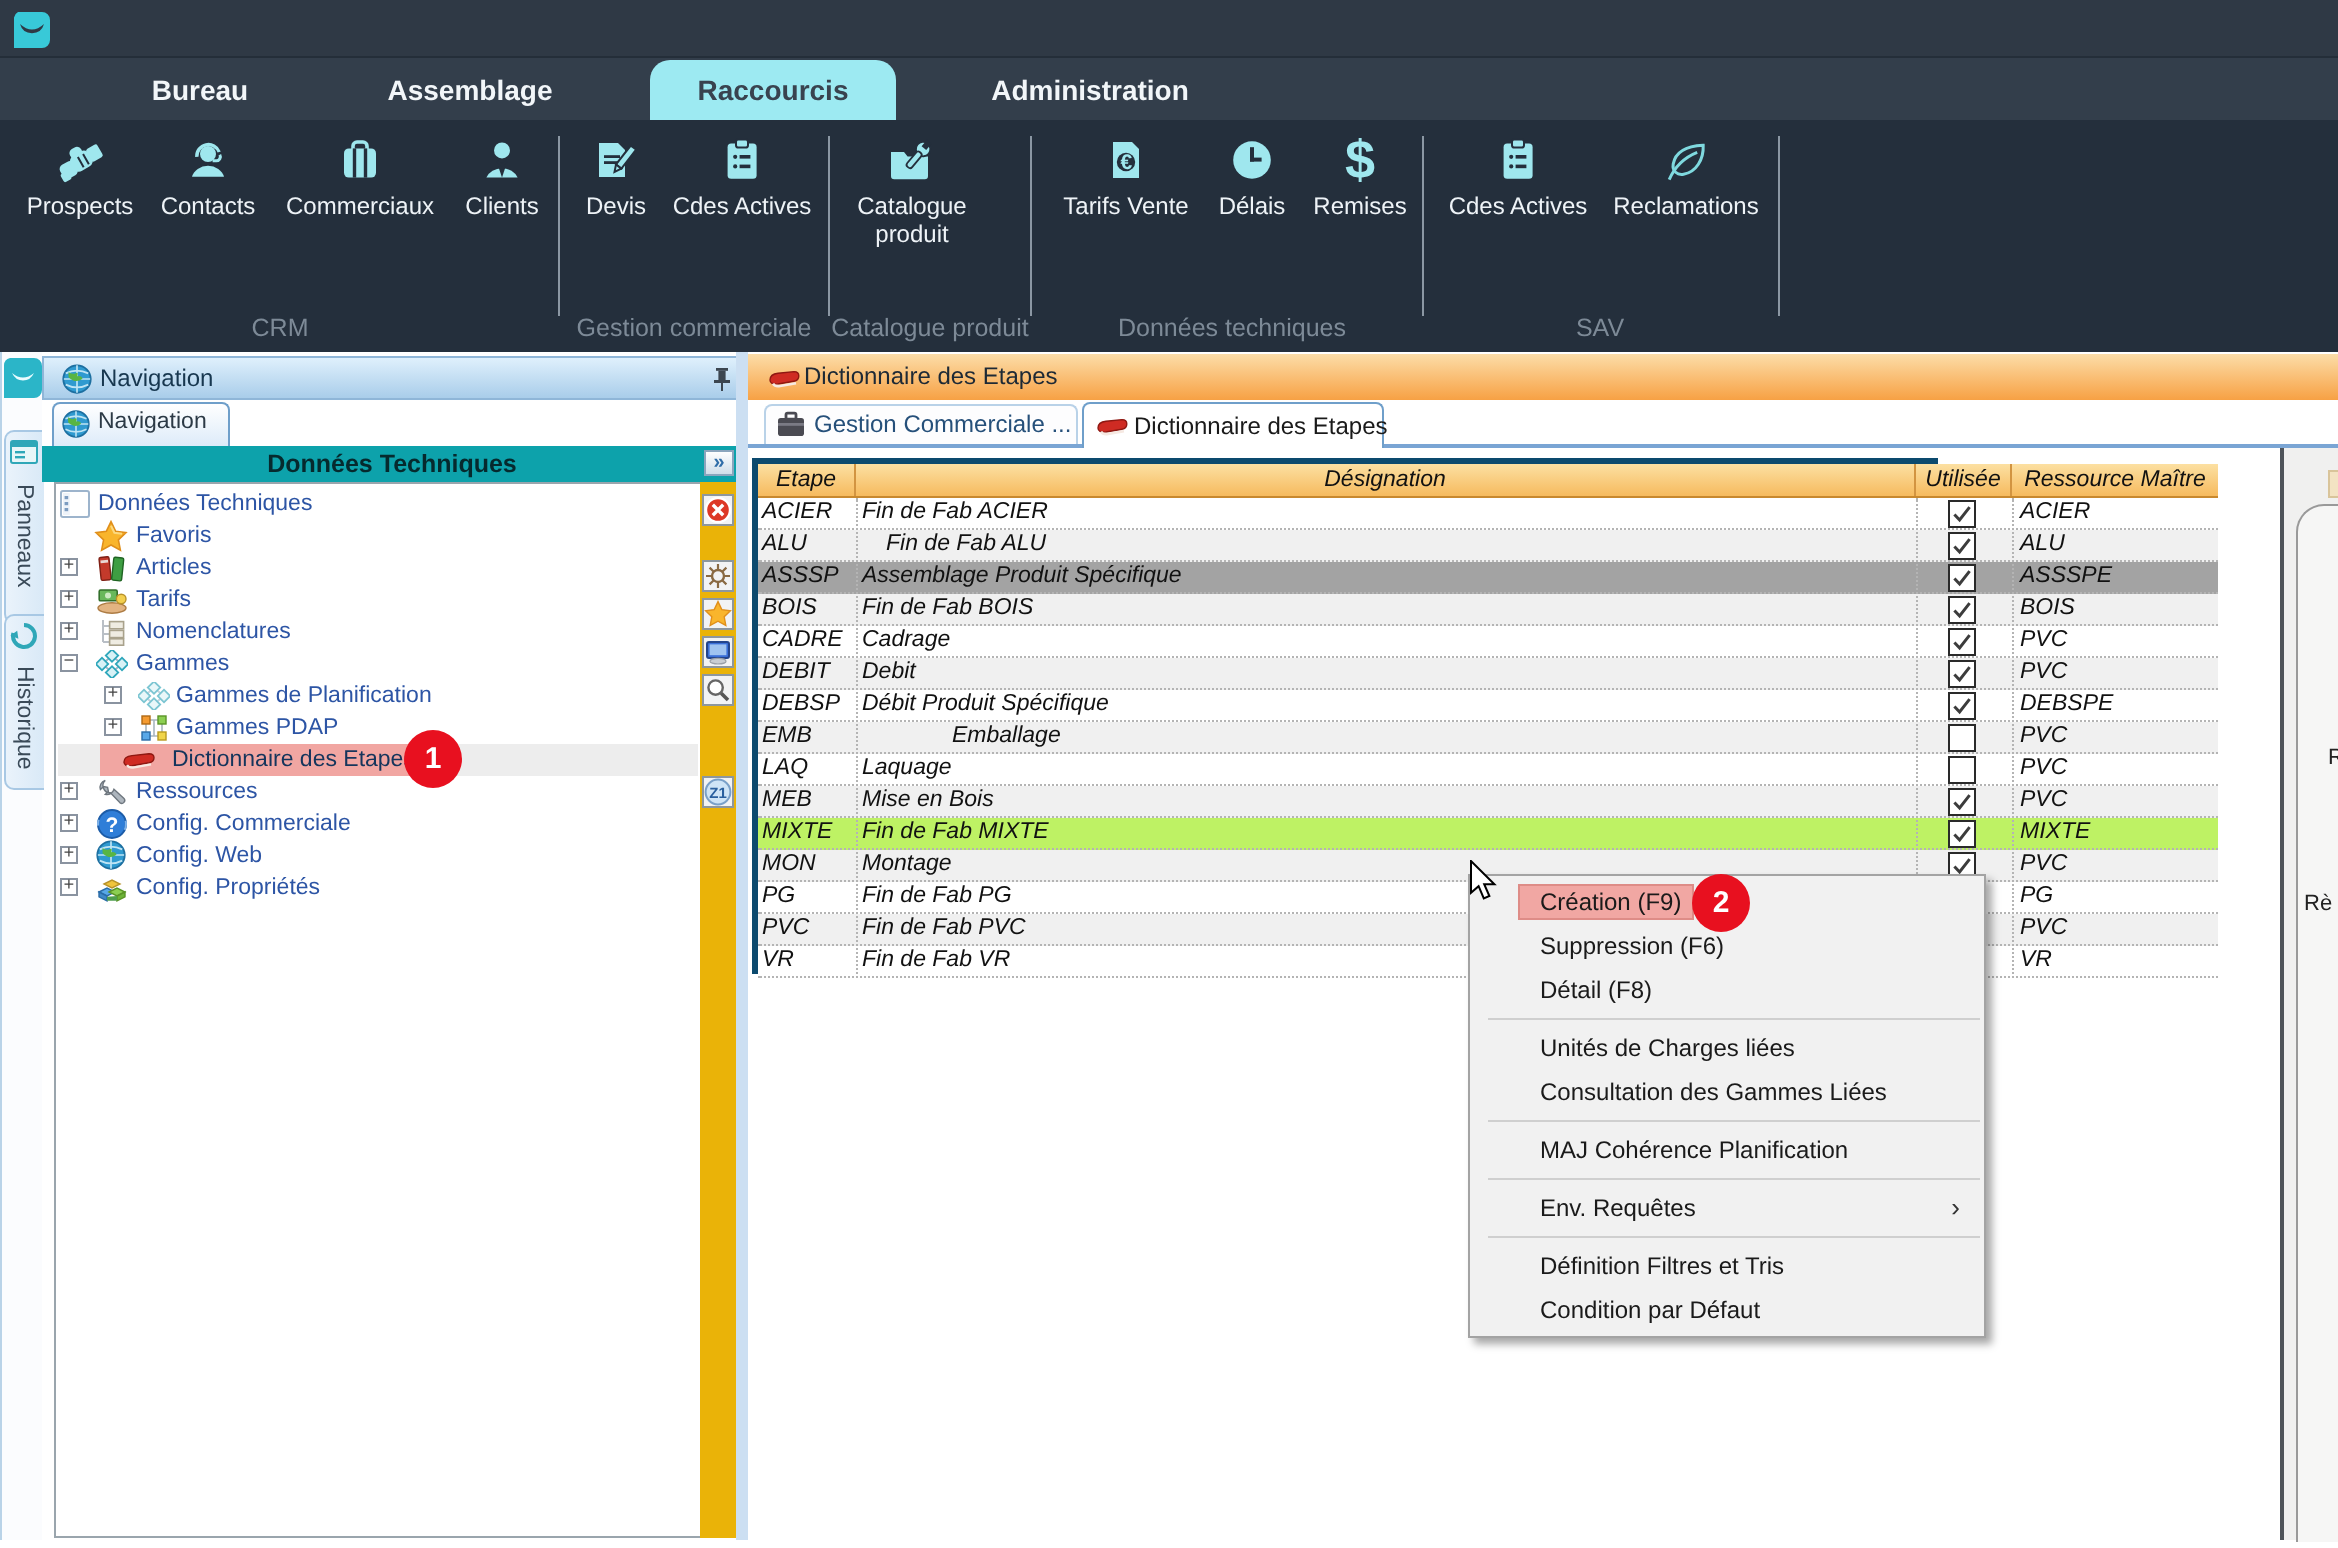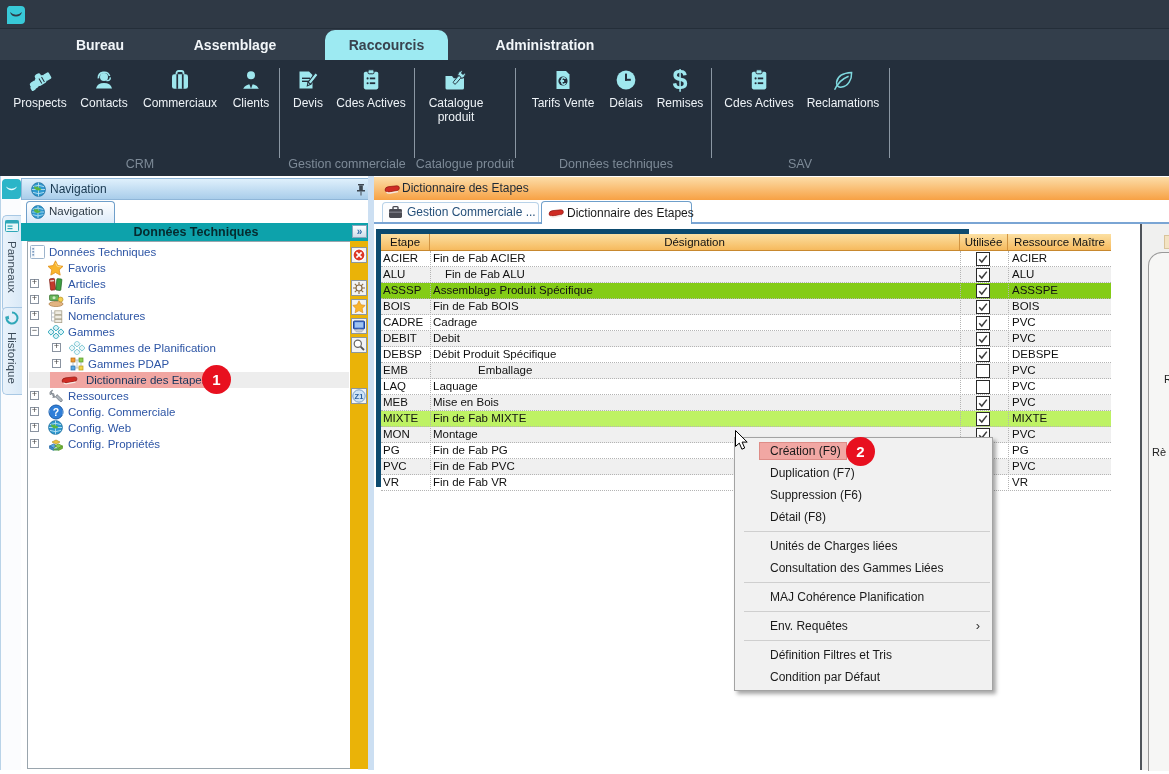--- a/index.html
+++ b/index.html
@@ -18,21 +18,21 @@
   .rlabel{position:absolute;top:28px;width:100%;text-align:center;color:#eef3f7;font-size:12px;}
   .glabel{position:absolute;top:97px;color:#7d8a97;font-size:12.5px;text-align:center;white-space:nowrap;}
   
   .trow{position:absolute;left:0;width:321px;height:16px;}
   .ttext{position:absolute;top:0;height:16px;line-height:16px;font-size:11.5px;color:#2d55a5;white-space:nowrap;}
   .texp{position:absolute;left:2px;top:3px;width:9px;height:9px;border:1px solid #8a93a0;background:#fff;box-sizing:border-box;
         font-size:9px;line-height:7px;text-align:center;color:#444;font-family:"Liberation Mono",monospace;}
   
   .sbtn{position:absolute;left:1px;width:16px;height:16px;background:#f2f3f4;border:1px solid #8d979e;box-sizing:border-box;}
   
-  #grid{position:absolute;left:376px;top:229px;width:593px;height:258px;border:5px solid #0c4a6e;box-sizing:border-box;background:#fff;}
+  #grid{position:absolute;left:376px;top:229px;width:593px;height:258px;border:3px solid #0c4a6e;box-sizing:border-box;background:#fff;font-style:italic;}
   .ghead{position:absolute;left:0;top:0;width:730px;height:17px;background:linear-gradient(#fce0a2,#f6ba5e);border-bottom:1px solid #c8882e;box-sizing:border-box;}
   .ghcell{position:absolute;top:0;height:16px;line-height:16px;font-size:11.5px;color:#111;text-align:center;border-right:1px solid #d29441;box-sizing:border-box;}
   .grow{position:absolute;left:0;width:730px;height:16px;box-sizing:border-box;border-bottom:1px dotted #b4b4b4;}
   .gc{position:absolute;top:0;height:15px;line-height:15px;font-size:11.5px;color:#111;white-space:nowrap;}
   .gcol{position:absolute;top:17px;height:240px;width:0;border-left:1px dotted #b4b4b4;}
   .cb{position:absolute;left:595px;top:1px;width:12px;height:12px;border:1.4px solid #2a2a2a;background:#fff;box-sizing:content-box;}
   
   #cmenu{position:absolute;left:734px;top:437px;width:259px;background:#f1f1f1;border:1px solid #a3a3a3;
          box-shadow:3px 3px 4px rgba(0,0,0,0.35);padding-top:2px;padding-bottom:2px;box-sizing:border-box;}
   .mi{height:22px;line-height:22px;font-size:12px;color:#1a1a1a;padding-left:35px;position:relative;white-space:nowrap;}
@@ -483,21 +483,21 @@
       <div class="grow" style="top:33px;background:#f0f0f0;">
         <div class="gc" style="left:2px;">ALU</div>
         <div class="gc" style="left:64px;">Fin de Fab ALU</div>
         <div class="cb">
             <svg width="12" height="12" viewBox="0 0 12 12" style="position:absolute;left:0.2px;top:0.2px;">
               <path d="M2.2 6.2 L4.8 9 L9.8 2.6" fill="none" stroke="#3c3c3c" stroke-width="1.5"></path>
             </svg>
           </div>
         <div class="gc" style="left:631px;">ALU</div>
       </div>
-      <div class="grow" style="top:49px;background:#84cc16;">
+      <div class="grow" style="top:49px;background:#a3a3a3;">
         <div class="gc" style="left:2px;">ASSSP</div>
         <div class="gc" style="left:52px;">Assemblage Produit Spécifique</div>
         <div class="cb">
             <svg width="12" height="12" viewBox="0 0 12 12" style="position:absolute;left:0.2px;top:0.2px;">
               <path d="M2.2 6.2 L4.8 9 L9.8 2.6" fill="none" stroke="#3c3c3c" stroke-width="1.5"></path>
             </svg>
           </div>
         <div class="gc" style="left:631px;">ASSSPE</div>
       </div>
       <div class="grow" style="top:65px;background:#f0f0f0;">
@@ -613,21 +613,20 @@
         <div class="gc" style="left:631px;">VR</div>
       </div>
       <div class="gcol" style="left:49px;"></div>
       <div class="gcol" style="left:579px;"></div>
       <div class="gcol" style="left:627px;"></div>
     </div>
   </div>
   <div id="overlays">
     <div id="cmenu">
       <div class="mi"><div style="position:absolute;left:24px;top:2px;width:88px;height:18px;background:#f1a7a3;border:1px solid #de8c87;box-sizing:border-box;"></div><span style="position:relative;">Création (F9)</span></div>
-      <div class="mi">Duplication (F7)</div>
       <div class="mi">Suppression (F6)</div>
       <div class="mi">Détail (F8)</div>
       <div class="msep"></div>
       <div class="mi">Unités de Charges liées</div>
       <div class="mi">Consultation des Gammes Liées</div>
       <div class="msep"></div>
       <div class="mi">MAJ Cohérence Planification</div>
       <div class="msep"></div>
       <div class="mi">Env. Requêtes<span style="position:absolute;right:12px;top:0;font-size:13px;color:#333;">›</span></div>
       <div class="msep"></div>

